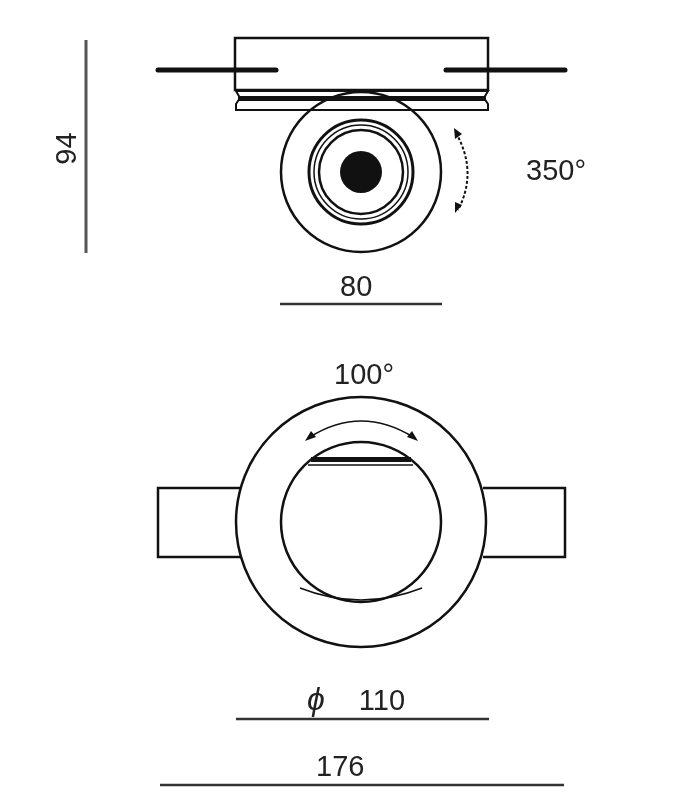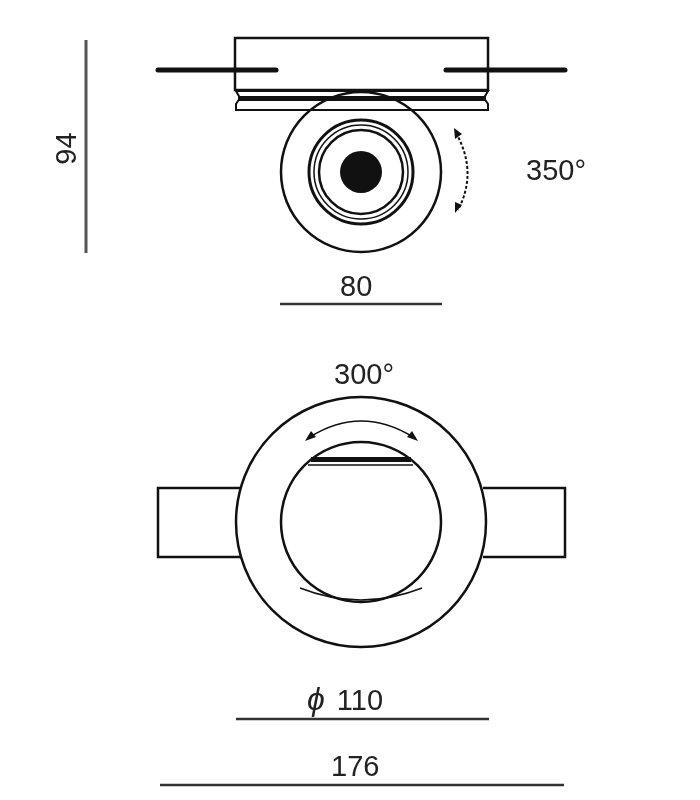--- a/index.html
+++ b/index.html
@@ -55,18 +55,18 @@
     <polygon points="418,441 407,437 412,431" fill="#111" stroke="none"></polygon>
 
     <line x1="236" y1="719" x2="489" y2="719" stroke="#333" stroke-width="2.5"></line>
     <line x1="160" y1="785" x2="564" y2="785" stroke="#333" stroke-width="2.5"></line>
   </g>
 </svg>
 
 <div class="lbl" style="left:50px; top:134px; transform: rotate(-90deg); transform-origin: center;">94</div>
 <div class="lbl" style="left:486px; top:156px;margin-left:40px;">350°</div>
 <div class="lbl" style="left:340px; top:272px;">80</div>
-<div class="lbl" style="left:334px; top:360px;">300°</div>
+<div class="lbl" style="left:334px; top:360px;">100°</div>
 <div class="lbl" style="left:307px; top:683px;">
   <span style="font-style:italic; font-size:32px;">ϕ</span>
-  <span style="margin-left:4px;">110</span>
+  <span style="margin-left:26px;">110</span>
 </div>
-<div class="lbl" style="left:331px; top:752px;">176</div>
+<div class="lbl" style="left:316px; top:752px;">176</div>
 
 </body></html>

